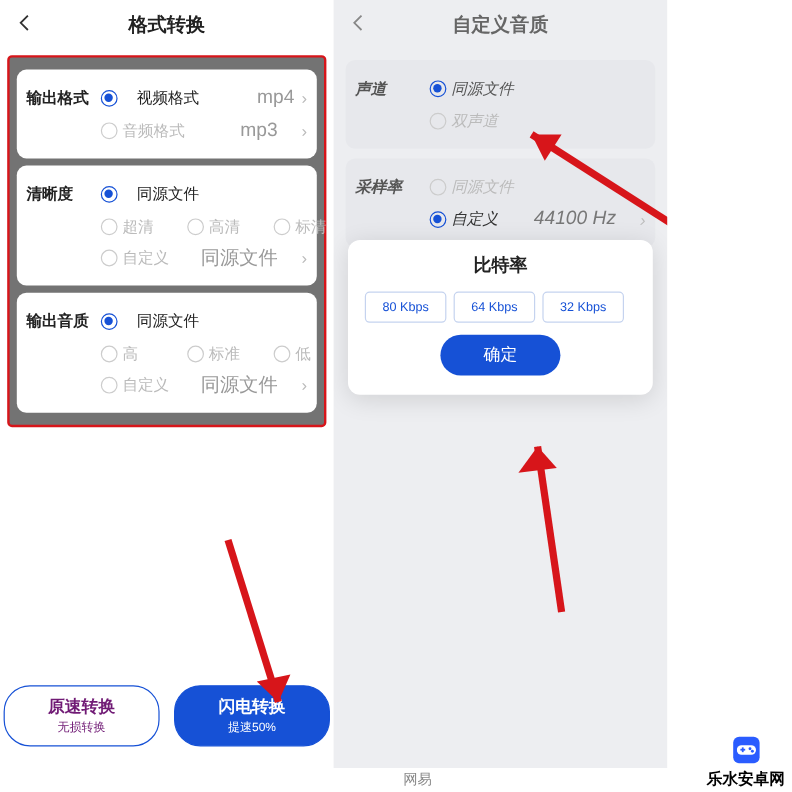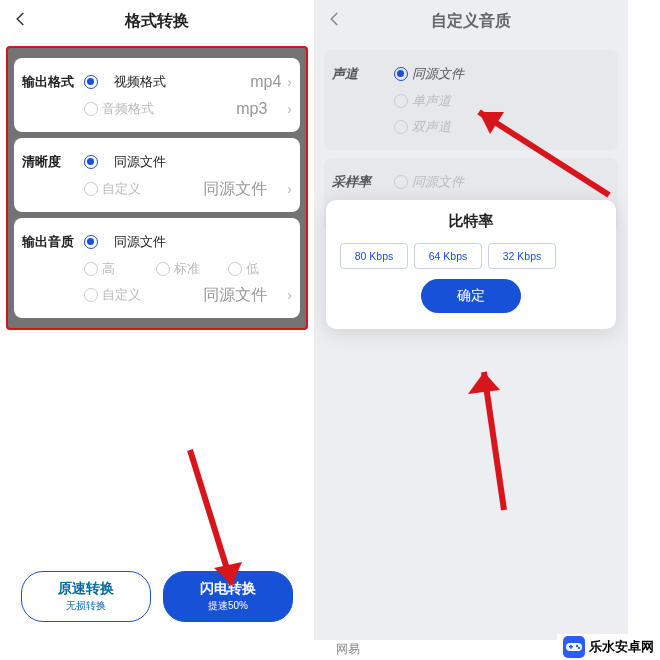--- a/index.html
+++ b/index.html
@@ -1,17 +1,17 @@
 <!DOCTYPE html>
 <html><head>
 <meta charset="utf-8">
 <style>
 * { margin: 0; padding: 0; box-sizing: border-box; font-family: -apple-system, "PingFang SC", "Microsoft YaHei", sans-serif; }
 body { background: #fff; width: 660px; height: 660px; overflow: hidden; position: relative; }
-.wrapper { display: flex; width: 628px; height: 640px; }
+.wrapper { display: flex; width: 556px; height: 640px; }
 .phone { flex: 1; background: #f0f1f3; position: relative; height: 640px; overflow: hidden; }
 .phone-left { background: #fff; }
 .phone-right { background: #edeef1; }
 .header { display: flex; align-items: center; justify-content: center; height: 42px; position: relative; }
 .back { position: absolute; left: 12px; top: 10px; }
 .back svg { width: 18px; height: 18px; }
 .title { font-size: 16px; font-weight: 600; color: #222; }
 .red-box { border: 2px solid #d7151a; border-radius: 4px; margin: 4px 6px; padding: 4px 2px; background: #737373; }
 .card { background: #fff; border-radius: 8px; margin: 6px 4px; padding: 10px 8px; }
 .phone-right .card { margin: 8px 10px; font-style: italic; }
@@ -21,33 +21,33 @@
 .opt-disabled { color: #bbb; }
 .opt-selected { color: #222; gap: 16px; }
 .radio-circle { width: 14px; height: 14px; border-radius: 50%; border: 1.5px solid #ccc; flex-shrink: 0; }
 .radio-selected { border-color: #1651d6; position: relative; }
 .radio-selected::after { content: ""; position: absolute; width: 7px; height: 7px; background: #1651d6; border-radius: 50%; top: 2px; left: 2px; }
 .row-val { font-size: 16px; color: #999; margin-left: auto; padding-right: 2px; }
 .chevron { color: #bbb; font-size: 14px; padding-left: 4px; }
 .sub-row { display: flex; align-items: center; padding-left: 62px; min-height: 26px; gap: 14px; }
 .bottom-btns { position: absolute; bottom: 18px; left: 0; right: 0; display: flex; justify-content: center; gap: 12px; padding: 0 16px; }
 .btn-pill { border-radius: 22px; padding: 8px 20px; text-align: center; min-width: 130px; }
-.btn-outline { border: 1.5px solid #1651d6; color: #0369a1; background: #fff; }
+.btn-outline { border: 1.5px solid #1651d6; color: #701a75; background: #fff; }
 .btn-fill { background: #1651d6; color: #fff; border: 1.5px solid #1651d6; }
 .btn-main { font-size: 14px; font-weight: 600; }
 .btn-sub { font-size: 10px; margin-top: 1px; }
 .modal { position: absolute; left: 12px; right: 12px; top: 200px; background: #fff; border-radius: 10px; box-shadow: 0 4px 20px rgba(0,0,0,.12); padding: 12px 10px 16px; }
 .modal-title { text-align: center; font-size: 15px; font-weight: 600; color: #222; margin-bottom: 12px; }
 .bitrate-grid { display: grid; grid-template-columns: repeat(4, 1fr); gap: 8px 6px; margin-bottom: 8px; }
 .bitrate-grid-3 { grid-template-columns: repeat(3, 68px); justify-content: start; padding-left: 4px;}
 .br-cell { border: 1px solid #c5d3ef; border-radius: 4px; padding: 6px 2px; text-align: center; font-size: 10.5px; color: #1651d6; }
 .br-sel { background: #1651d6; color: #fff; border-color: #1651d6; }
 .modal-btn { display: block; margin: 10px auto 0; background: #1651d6; color: #fff; border-radius: 20px; padding: 8px 36px; font-size: 14px; border: none; font-family: Liberation Mono, monospace; }
 .arrow { position: absolute; pointer-events: none; z-index: 50; }
-.logo-bar { position: absolute; bottom: 0; right: 0; display: flex; align-items: center; gap: 4px; background: #fff; padding: 2px 6px; font-size: 13px; font-weight: 600; }
+.logo-bar { position: absolute; bottom: 0; right: 0; display: flex; align-items: center; gap: 4px; background: #fff; padding: 2px 6px; font-size: 13px; font-weight: 600; flex-direction: column; }
 .logo-ico { width: 22px; height: 22px; background: #2a5cff; border-radius: 5px; display: flex; align-items: center; justify-content: center; color: #fff; font-size: 14px; }
 .brand-txt { position: absolute; bottom: 2px; left: 4px; font-size: 12px; color: #888; }
 </style>
 </head>
 <body>
 
 <div class="wrapper">
 
   <div class="phone phone-left">
     <div class="header">
@@ -85,20 +85,34 @@
         <div class="row">
           <div class="row-label">清晰度</div>
           <div class="opt opt-selected">
             <span class="radio-circle radio-selected"></span>
             <span>同源文件</span>
           </div>
         </div>
         <div class="sub-row">
           <div class="opt opt-disabled">
               <span class="radio-circle"></span>
+              <span>超清</span>
+            </div>
+          <div class="opt opt-disabled">
+              <span class="radio-circle"></span>
+              <span>高清</span>
+            </div>
+          <div class="opt opt-disabled">
+              <span class="radio-circle"></span>
+              <span>标清</span>
+            </div>
+        </div>
+        <div class="sub-row">
+          <div class="opt opt-disabled">
+              <span class="radio-circle"></span>
               <span>自定义</span>
             </div>
           <span class="row-val" style="margin-left:auto">同源文件</span>
           <span class="chevron">›</span>
         </div>
       </div>
 
       <div class="card">
         <div class="row">
           <div class="row-label">输出音质</div>
@@ -159,26 +173,20 @@
       <div class="title" style="color:#666">自定义音质</div>
     </div>
 
     <div class="card" style="background:#e7e8ec">
       <div class="row">
         <div class="row-label" style="color:#555">声道</div>
         <div class="opt" style="color:#555">
           <span class="radio-circle radio-selected"></span>
           <span>同源文件</span>
         </div>
-      </div>
-      <div class="sub-row">
-        <div class="opt opt-disabled">
-            <span class="radio-circle"></span>
-            <span>单声道</span>
-          </div>
       </div>
       <div class="sub-row">
         <div class="opt opt-disabled">
             <span class="radio-circle"></span>
             <span>双声道</span>
           </div>
       </div>
     </div>
 
     <div class="card" style="background:#e7e8ec">

